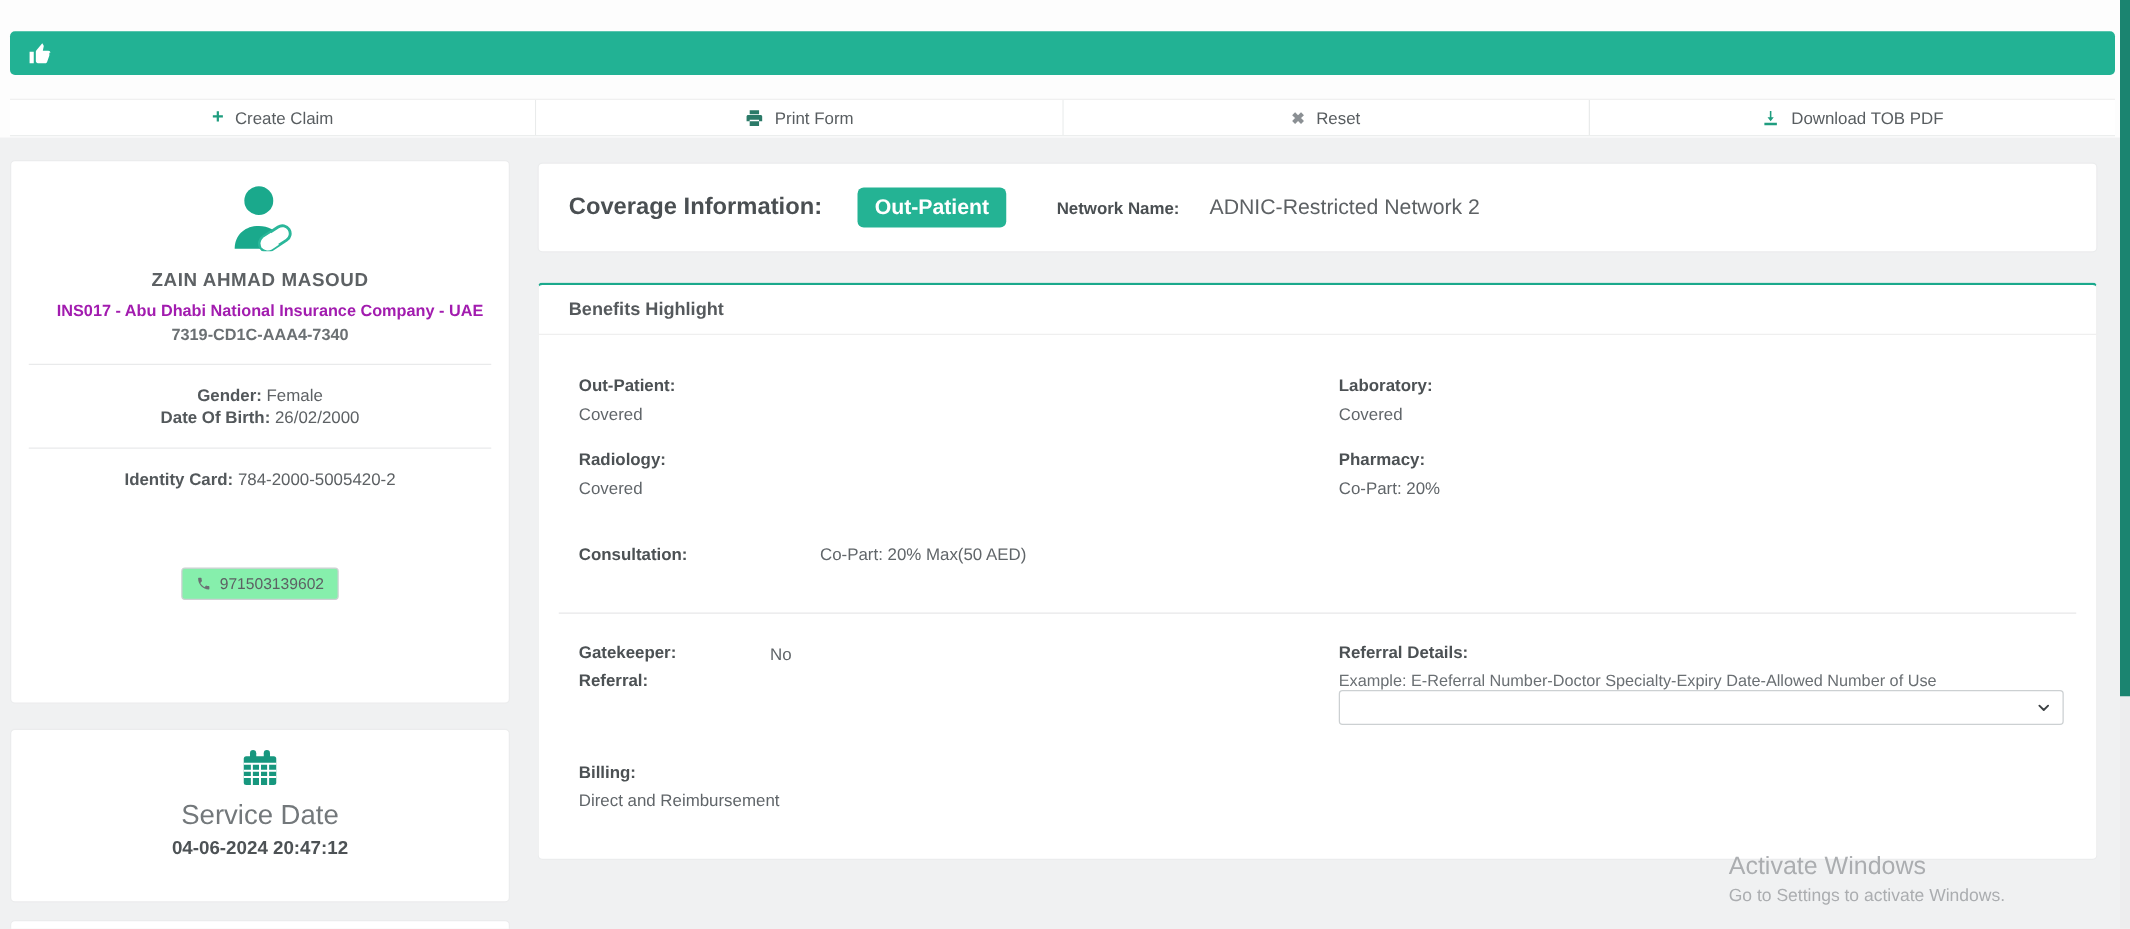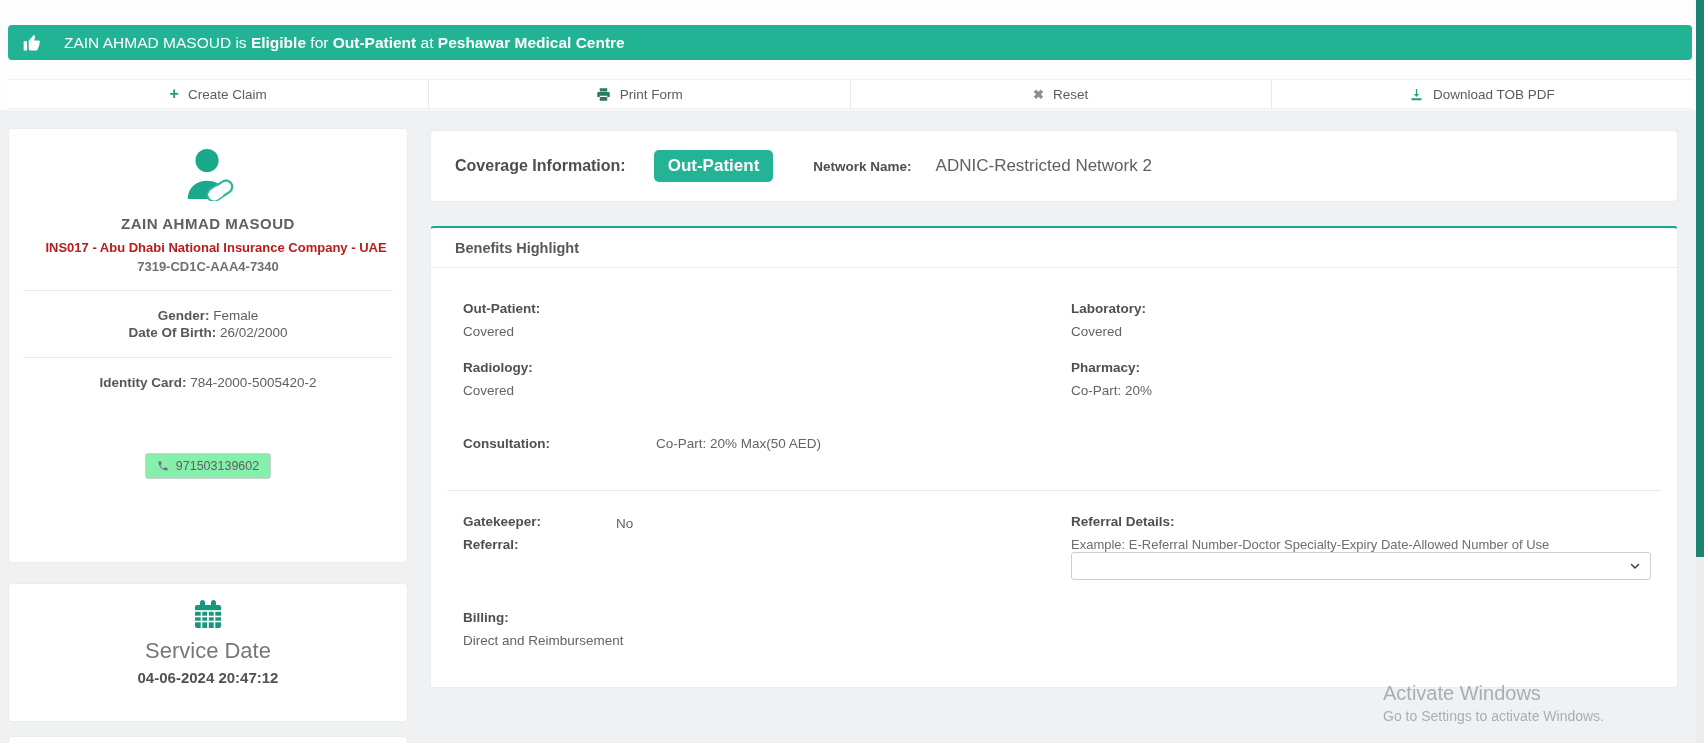--- a/index.html
+++ b/index.html
@@ -37,39 +37,39 @@
   .icn-plus { color:#1f9d7f; font-size:16px; font-weight:bold; line-height:1; }
   .icn-x { color:#8b9094; font-size:13px; font-weight:bold; line-height:1; }
 
   
   .card { background:#fff; border:1px solid #ebeced; border-radius:4px; position:absolute; }
 
   
   .patient-card { left:8px; top:128px; width:400px; height:435px; text-align:center; }
   .avatar-wrap { margin-top:18px; }
   .p-name { font-size:15px; font-weight:bold; color:#5d6164; letter-spacing:.5px; margin-top:10px; }
-  .p-insurer { font-size:13px; font-weight:bold; color:#b91c1c; margin-top:8px;padding-left:16px; }
+  .p-insurer { font-size:13px; font-weight:bold; color:#a21caf; margin-top:8px;padding-left:16px; }
   .p-card-no { font-size:13px; font-weight:bold; color:#6b7073; margin-top:4px; }
   .p-div { border-top:1px solid #e9eaeb; margin:16px 14px; }
   .kv-line { font-size:13.5px; color:#5d6164; line-height:17px; }
   .kv-line b { color:#53585b; }
   .phone-btn {
     display:inline-flex; align-items:center; gap:7px;
     border:1px solid #ccd0d2; border-radius:3px; background:#86efac;
     font-size:12.5px; color:#5d6164; padding:5px 11px; margin-top:62px; cursor:pointer;
   }
 
   .service-card { left:8px; top:583px; width:400px; height:139px; text-align:center; }
   .sd-title { font-size:22px; color:#73787b; margin-top:4px; }
   .sd-value { font-size:15px; font-weight:bold; color:#4d5255; margin-top:5px; }
   .peek-card { left:8px; top:736px; width:400px; height:12px; }
 
   
   .coverage-card { left:430px; top:130px; width:1248px; height:72px; display:flex; align-items:center; padding-left:24px; }
-  .cov-label { font-size:16px; font-weight:bold; color:#4a4f52; }
+  .cov-label { font-size:19px; font-weight:bold; color:#4a4f52; }
   .badge {
     background:#24b394; color:#fff; font-weight:bold; font-size:17px;
     border-radius:5px; padding:6px 14px; margin-left:28px;
   }
   .net-label { font-size:13.5px; font-weight:bold; color:#4a4f52; margin-left:40px; }
   .net-value { font-size:17px; color:#5d6164; margin-left:24px; }
 
   .benefits-card { left:430px; top:226px; width:1248px; height:462px; border-top:2px solid #1aa98c; }
   .bh-header {
     height:40px; display:flex; align-items:center; padding-left:24px;
@@ -100,23 +100,20 @@
 </head>
 <body>
 
 <div class="top-white"></div>
 
 <div class="banner">
   <span class="thumb">
     <svg width="20" height="20" viewBox="0 0 24 24" fill="#ffffff">
         <path d="M2 10h4v11H2zM22 11c0-1.1-.9-2-2-2h-5.3l.9-4.1v-.3c0-.4-.2-.8-.4-1.1L14.2 2 8.6 8.6c-.4.4-.6.9-.6 1.4v9c0 1.1.9 2 2 2h7c.8 0 1.5-.5 1.8-1.2l2.1-5.9c.1-.2.1-.4.1-.6v-2.3z"></path>
       </svg>
-  </span>
-  <span>
-    <span>ZAIN AHMAD MASOUD is </span><b>Eligible</b><span> for </span><b>Out-Patient</b><span> at </span><b>Peshawar Medical Centre</b>
   </span>
 </div>
 
 <div class="toolbar">
   <button class="tb-btn">
     <span class="tb-icn icn-plus">+</span>
     <span>Create Claim</span>
   </button>
   <button class="tb-btn">
     <span class="tb-icn">

